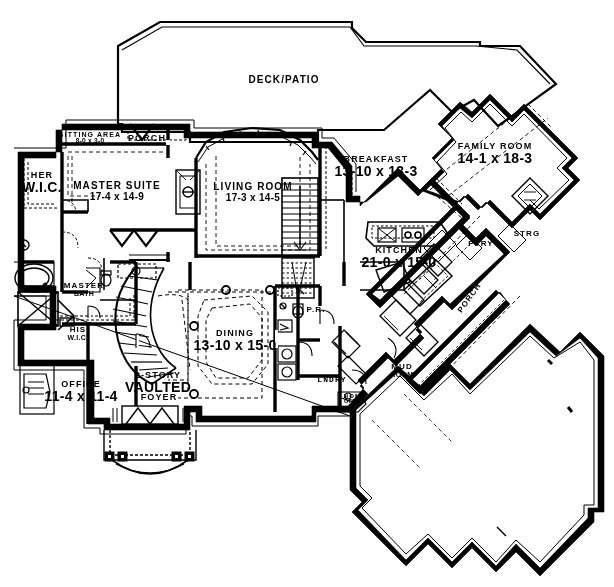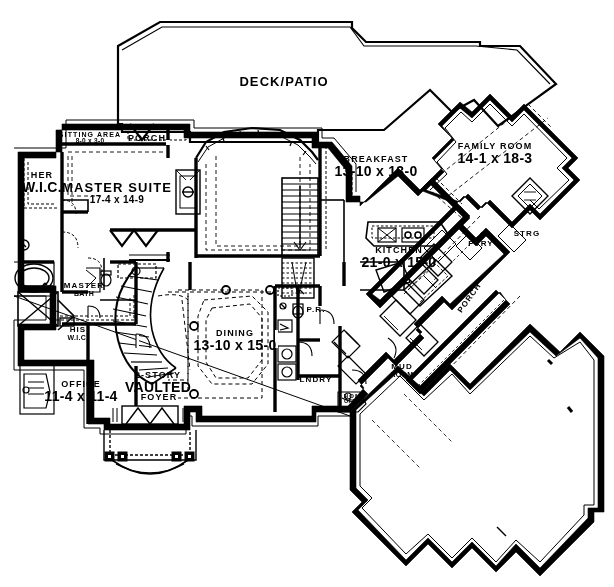--- a/index.html
+++ b/index.html
@@ -33,21 +33,21 @@
     pointer-events: none;
   }
   .rlabel .nm {
     display: block;
     letter-spacing: 1.1px;
   }
   .rlabel .dim {
     display: block;
     letter-spacing: 0.3px;
   }
-  .sz-lg .nm { font-size: 13px; }
+  .sz-lg .nm { font-size: 10px; }
   .sz-lg .dim { font-size: 10px; }
   .sz-md .nm { font-size: 9px; }
   .sz-md .dim { font-size: 14px; }
   .sz-sm .nm { font-size: 8px; }
   .sz-sm .dim { font-size: 7px; }
   .sz-xs .nm { font-size: 7px; }
   .sz-xs .dim { font-size: 6.5px; }
   .sz-tiny .nm { font-size: 6px; }
   .sz-tiny .dim { font-size: 5.5px; }
   .rot-45 { transform-origin: center center; }
@@ -536,24 +536,28 @@
   <div class="rlabel sz-md" style="left:14px; top:171px; width:56px;">
     <span class="nm">HER</span>
     <span class="dim">W.I.C.</span>
   </div>
 
   <div class="rlabel sz-lg" style="left:49px; top:181px; width:136px;">
     <span class="nm">MASTER  SUITE</span>
     <span class="dim">17-4  x  14-9</span>
   </div>
 
+  <div class="rlabel sz-lg" style="left:189px; top:182px; width:128px;">
+    <span class="nm">LIVING  ROOM</span>
+    <span class="dim">17-3  x  14-5</span>
+  </div>
 
   <div class="rlabel sz-md" style="left:316px; top:155px; width:120px;">
     <span class="nm">BREAKFAST</span>
-    <span class="dim">13-10  x  13-0</span>
+    <span class="dim">13-10  x  13-3</span>
   </div>
 
   <div class="rlabel sz-md" style="left:435px; top:142px; width:120px;">
     <span class="nm">FAMILY  ROOM</span>
     <span class="dim">14-1  x  18-3</span>
   </div>
 
   <div class="rlabel sz-md" style="left:344px; top:246px; width:110px;">
     <span class="nm">KITCHEN</span>
     <span class="dim">21-0  x  15-0</span>
@@ -602,21 +606,21 @@
   <div class="rlabel sz-md" style="left:118px; top:371px; width:80px;">
     <span class="nm">2-STORY</span>
     <span class="dim">VAULTED</span>
   </div>
 
   <div class="rlabel sz-md" style="left:124px; top:393px; width:70px;">
     <span class="nm">FOYER</span>
     <span class="dim"></span>
   </div>
 
-  <div class="rlabel sz-sm" style="left:292px; top:376px; width:48px;">
+  <div class="rlabel sz-sm" style="left:308px; top:376px; width:48px;font-family:Liberation Mono, monospace;">
     <span class="nm">LNDRY</span>
     <span class="dim"></span>
   </div>
 
   <div class="rlabel sz-sm" style="left:378px; top:363px; width:48px;">
     <span class="nm">MUD</span>
     <span class="dim">ROOM</span>
   </div>
 
   <div class="rlabel sz-tiny" style="left:333px; top:393px; width:44px;">

